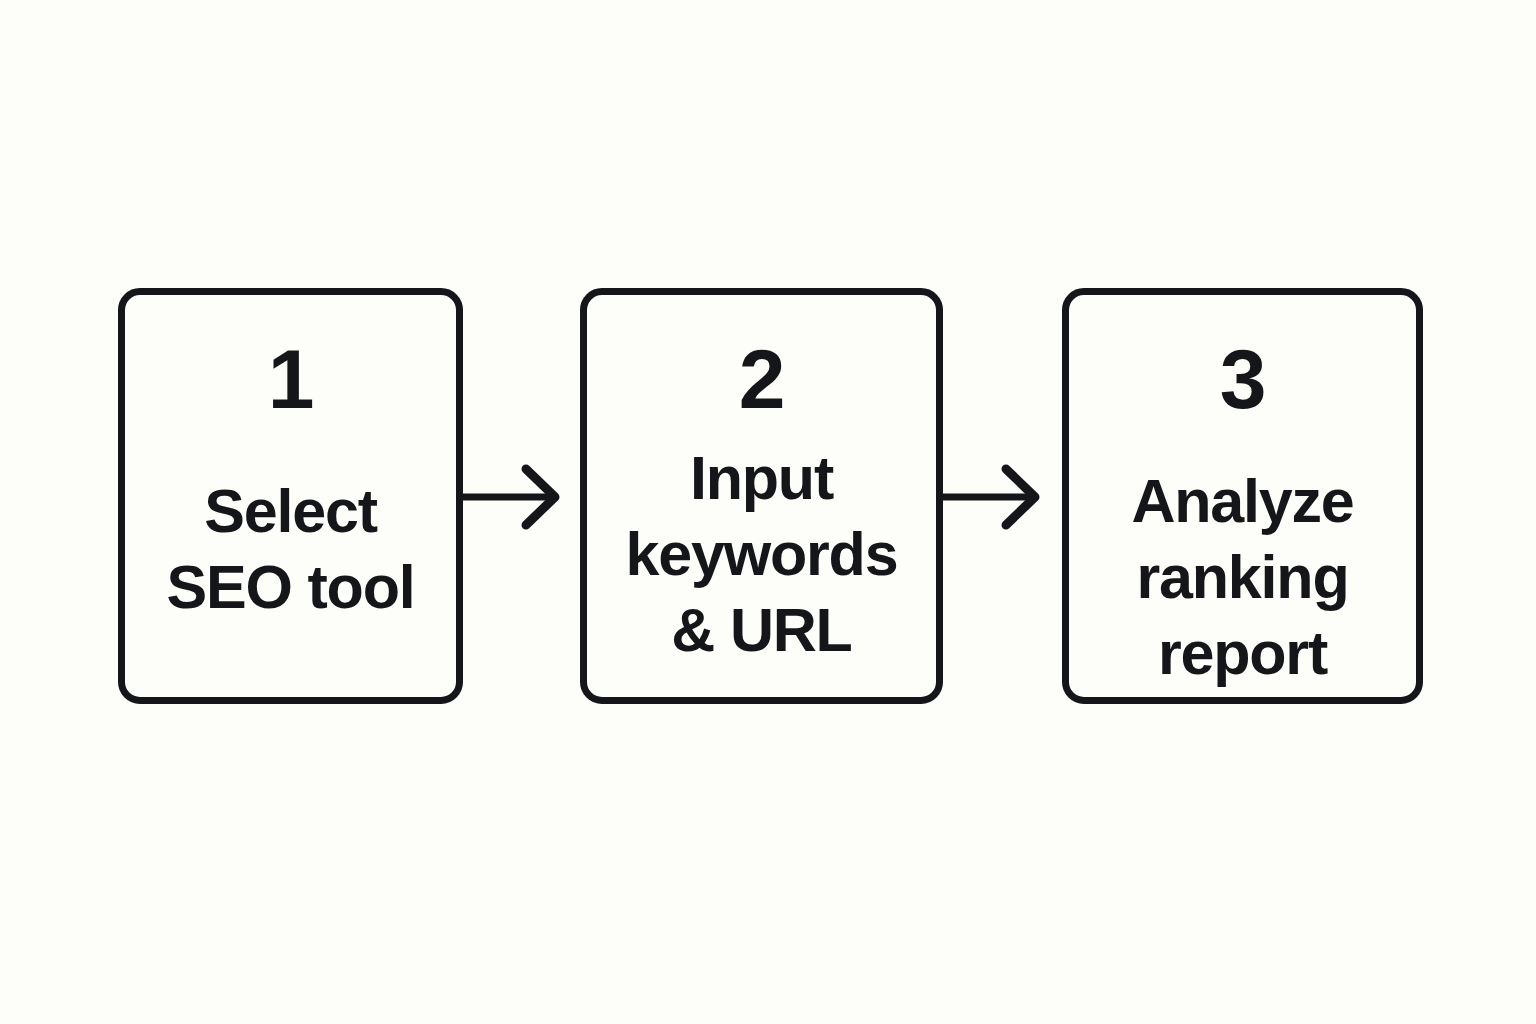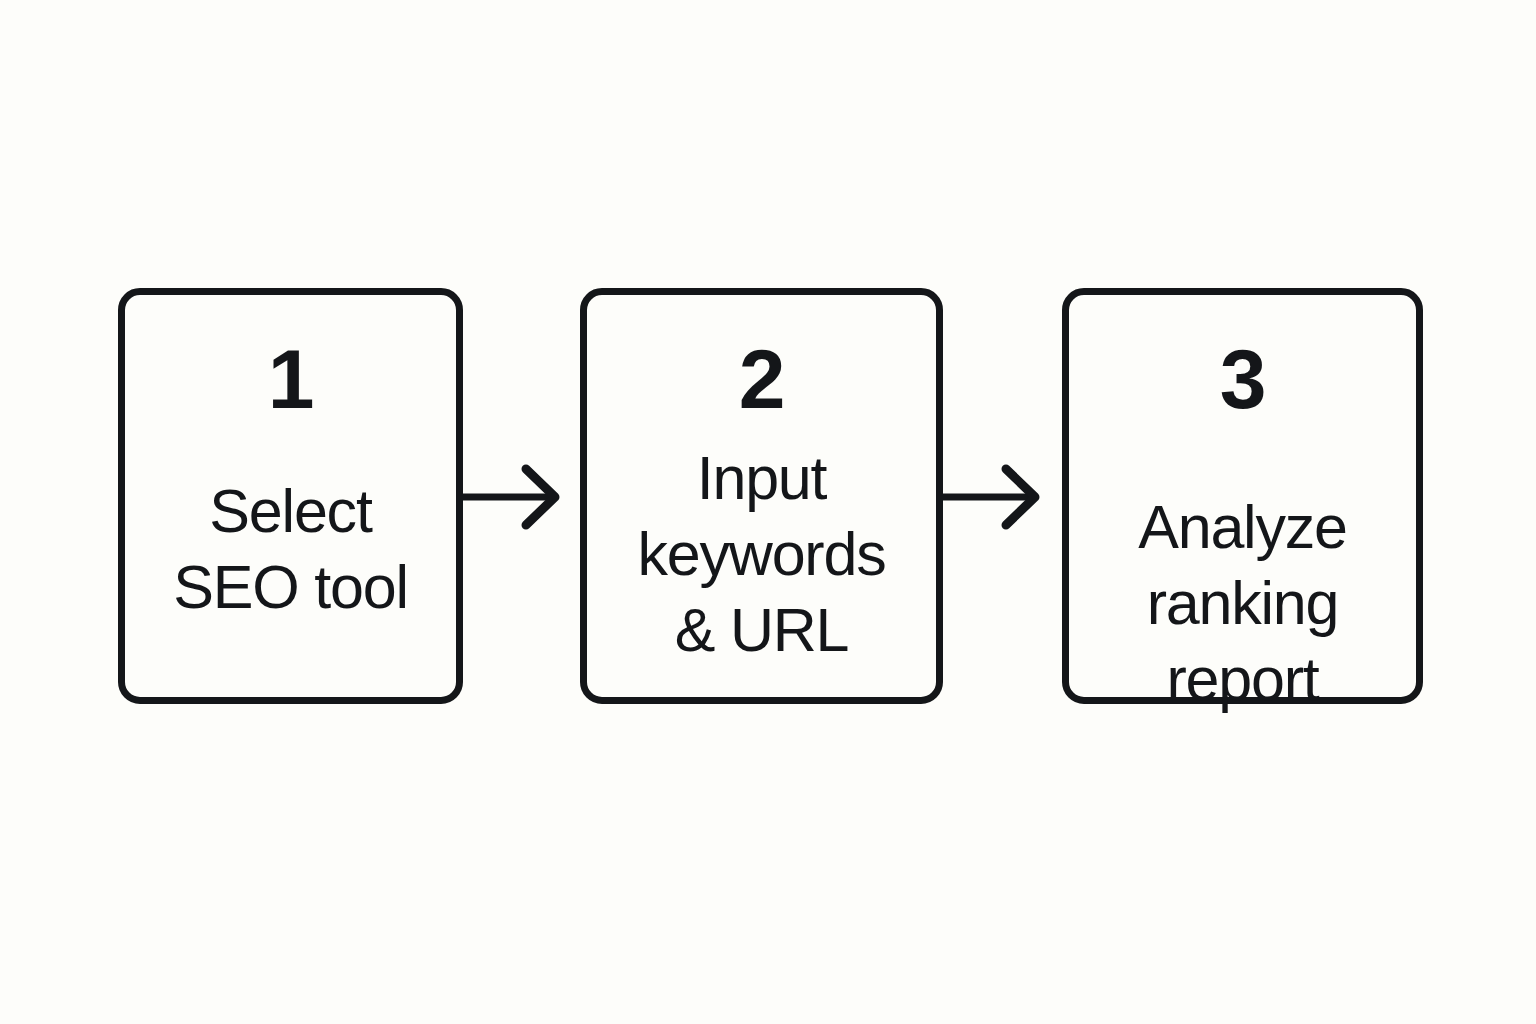--- a/index.html
+++ b/index.html
@@ -43,33 +43,33 @@
     font-weight: 700;
     line-height: 1;
     color: #141619;
     margin-top: 42px;
     letter-spacing: -1px;
     user-select: none;
   }
 
   .step-label {
     font-size: 61px;
-    font-weight: 400;
+    font-weight: 700;
     line-height: 76px;
     color: #141619;
     text-align: center;
     margin-top: 42px;
     letter-spacing: -1.2px;
     padding: 0 6px;
     white-space: pre-line;
   }
 
   #step-box-1 .step-label { margin-top: 52px; }
   #step-box-2 .step-label { margin-top: 19px; }
-  #step-box-3 .step-label { margin-top: 68px; }
+  #step-box-3 .step-label { margin-top: 42px; }
 
   .connector-arrow {
     position: absolute;
     top: 462px;
     height: 70px;
   }
   #connector-arrow-1 { left: 460px; width: 106px; }
   #connector-arrow-2 { left: 940px; width: 106px; }
 
   .connector-arrow svg {

